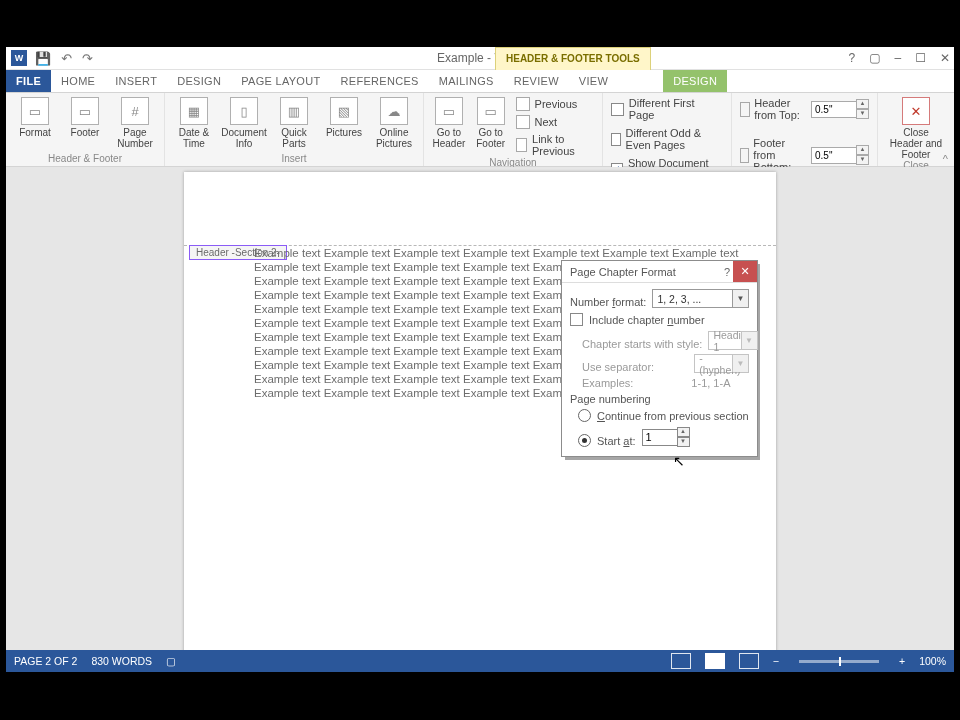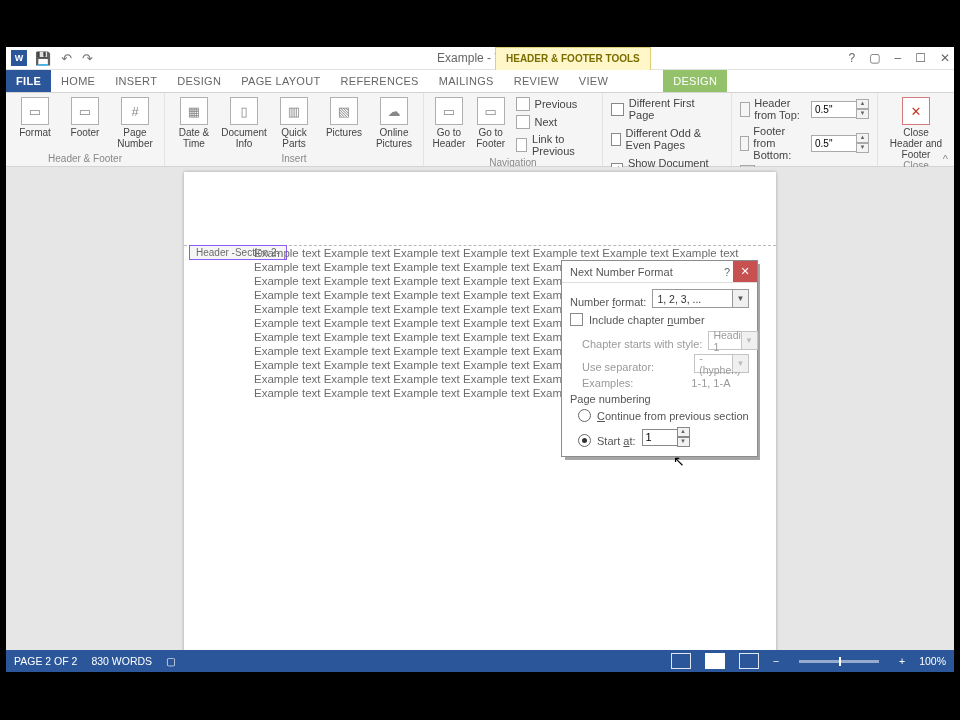--- a/index.html
+++ b/index.html
@@ -203,21 +203,21 @@
               <span class="chkbox">✓</span>
               <span>Show Document Text</span>
             </div>
         </div>
       </div>
       <div class="gname">Options</div>
     </div>
 
     <div class="group">
       <div class="gbody">
-        <div class="smallstack" style="gap:4px">
+        <div class="smallstack" style="gap:16px">
           <div class="posrow">
               <span class="sqicon"></span>
               <span>Header from Top:</span>
             <div class="spin">
                 <input value="0.5&quot;" style="">
                 <div class="spbtns">
                   <span>▲</span>
                   <span>▼</span>
                 </div>
               </div>
@@ -258,21 +258,21 @@
     <div class="page">
       <div class="header-sep"></div>
       <div class="header-tag">Header -Section 2-</div>
       <div class="bodytext">
         <span>Example text Example text Example text Example text Example text Example text Example text </span><span>Example text Example text Example text Example text Example text Example text Example text </span><span>Example text Example text Example text Example text Example text Example text Example text </span><span>Example text Example text Example text Example text Example text Example text Example text </span><span>Example text Example text Example text Example text Example text Example text Example text </span><span>Example text Example text Example text Example text Example text Example text Example text </span><span>Example text Example text Example text Example text Example text Example text Example text </span><span>Example text Example text Example text Example text Example text Example text Example text </span><span>Example text Example text Example text Example text Example text Example text Example text </span><span>Example text Example text Example text Example text Example text Example text Example text </span><span>Example text Example text Example text Example text Example text Example text Example text </span>
       </div>
 
       <div class="dialog-shadow"></div>
       <div class="dialog">
         <div class="dlg-title">
-          <span>Next Number Format</span>
+          <span>Page Chapter Format</span>
           <span class="dlghelp">?</span>
           <span class="dlgclose">✕</span>
         </div>
         <div class="dlg-body">
           <div class="dlg-row">
             <label>Number <u class="accel">f</u>ormat:</label>
             <div class="dlg-select">
                 <span>1, 2, 3, ...</span>
                 <span class="dd">▼</span>
               </div>

